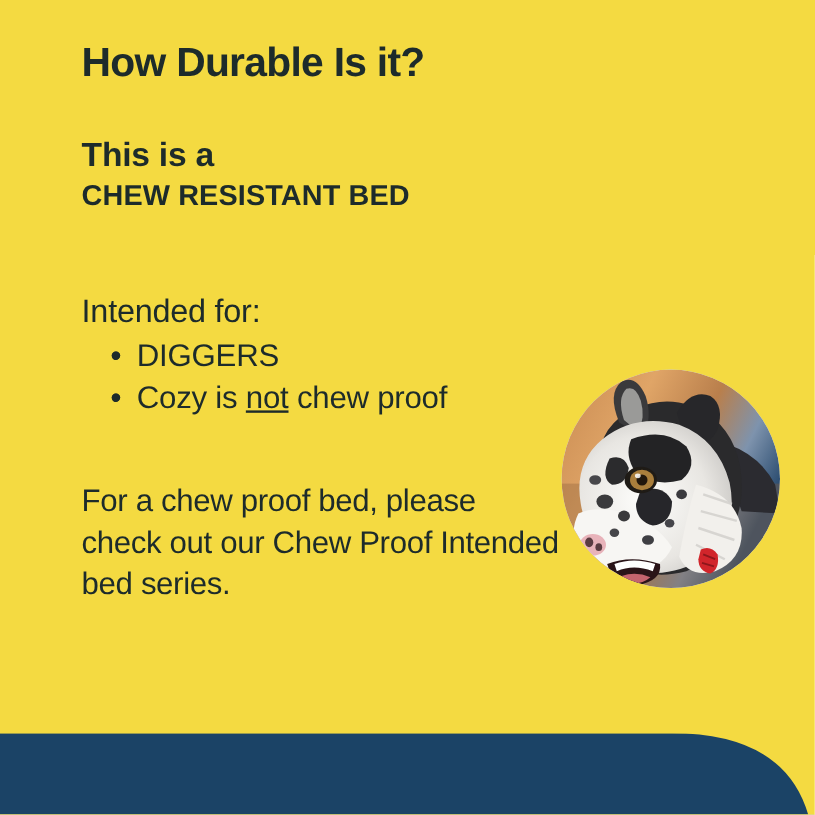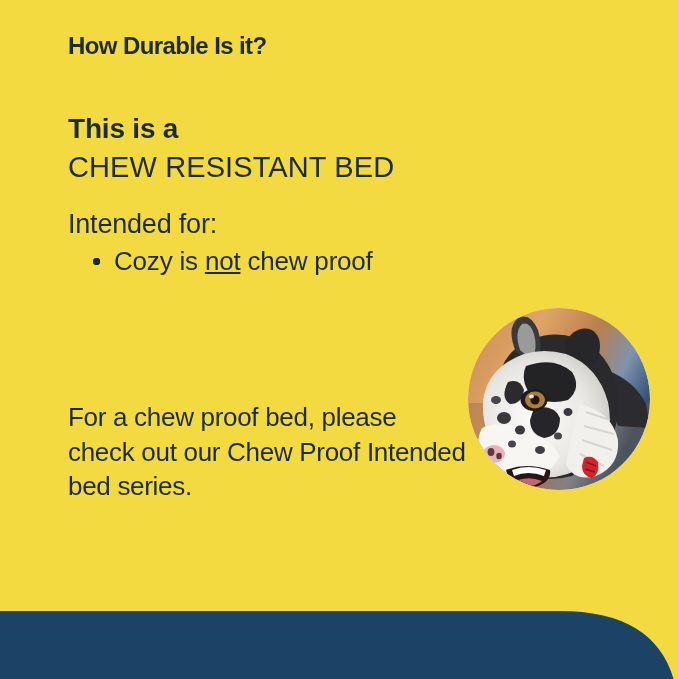--- a/index.html
+++ b/index.html
@@ -20,21 +20,21 @@
     height: 679px;
     background: #f4da41;
     overflow: hidden;
   }
 
   
   .headline {
     position: absolute;
     left: 68px;
     top: 33px;
-    font-size: 24px;
+    font-size: 34px;
     font-weight: bold;
     letter-spacing: -0.6px;
     color: #1d2b2b;
     line-height: 1.12;
     white-space: nowrap;
   }
 
   
   .intro {
     position: absolute;
@@ -42,37 +42,38 @@
     top: 111px;
     color: #1d2b2b;
     line-height: 1.28;
   }
   .intro-line1 {
     font-size: 28px;
     font-weight: bold;
     letter-spacing: -0.2px;
   }
   .intro-line2 {
-    font-size: 29px;
-    font-weight: normal;
+    font-size: 24px;
+    font-weight: bold;
     letter-spacing: 0.1px;
     margin-top: 2px;
   }
 
   
   .intended {
     position: absolute;
     left: 68px;
     top: 208px;
     color: #1d2b2b;
   }
   .intended-title {
     font-size: 27px;
     letter-spacing: -0.2px;
     line-height: 1.2;
+    margin-top: 35px;
   }
   .bullet-list {
     list-style: none;
     margin: 4px 0 0 0;
     padding: 0 0 0 24px;
   }
   .bullet-list li {
     font-size: 26px;
     line-height: 1.32;
     letter-spacing: -0.2px;
@@ -165,20 +166,21 @@
   </div>
 
   <div class="intended">
     <div class="intended-title">Intended for:</div>
     <ul class="bullet-list">
       <li>
         <span class="dot">•</span>
       </li>
       <li>
         <span class="dot">•</span>
+        <span>DIGGERS</span>
       </li>
       <li>
         <span class="dot">•</span>
       </li>
       <li>
         <span class="dot">•</span>
         <span>Cozy is </span><u>not</u><span> chew proof</span>
       </li>
     </ul>
   </div>

